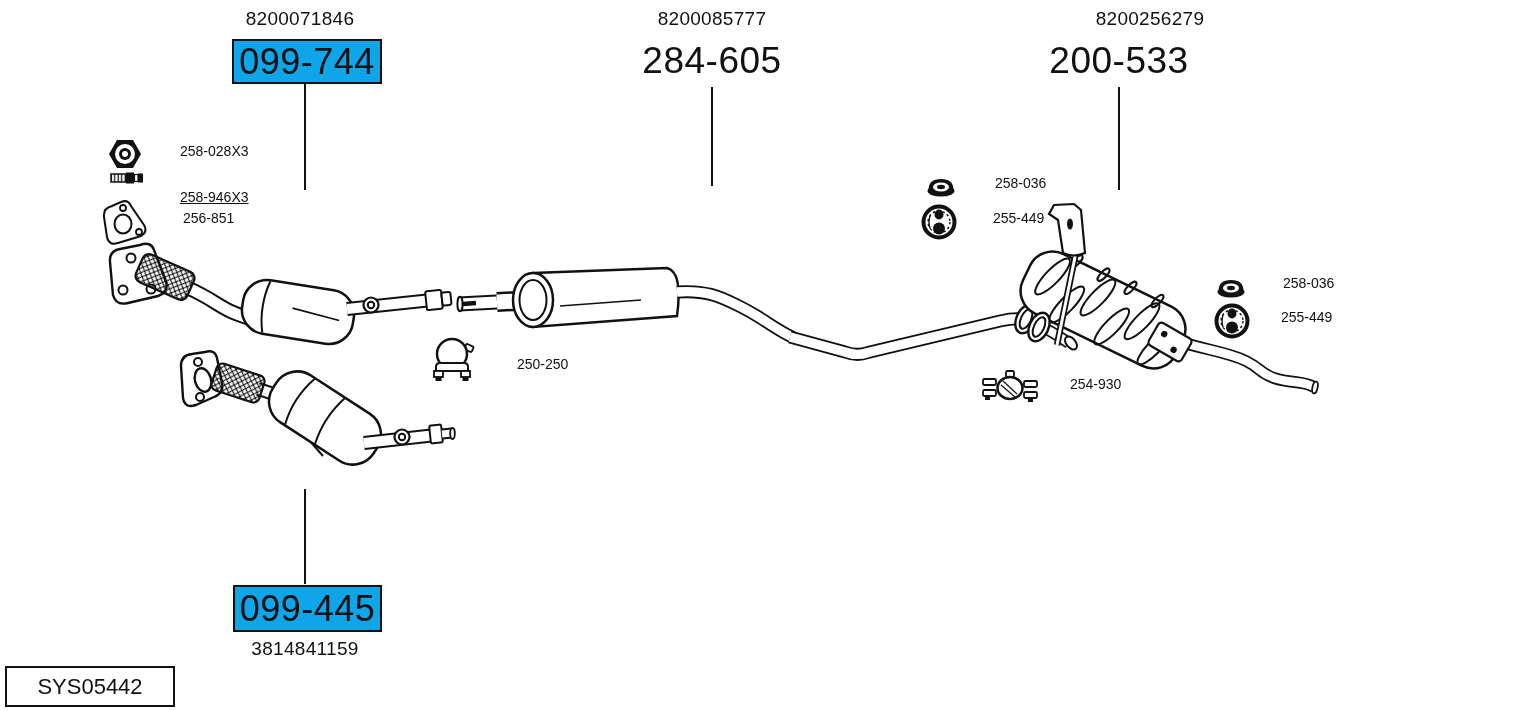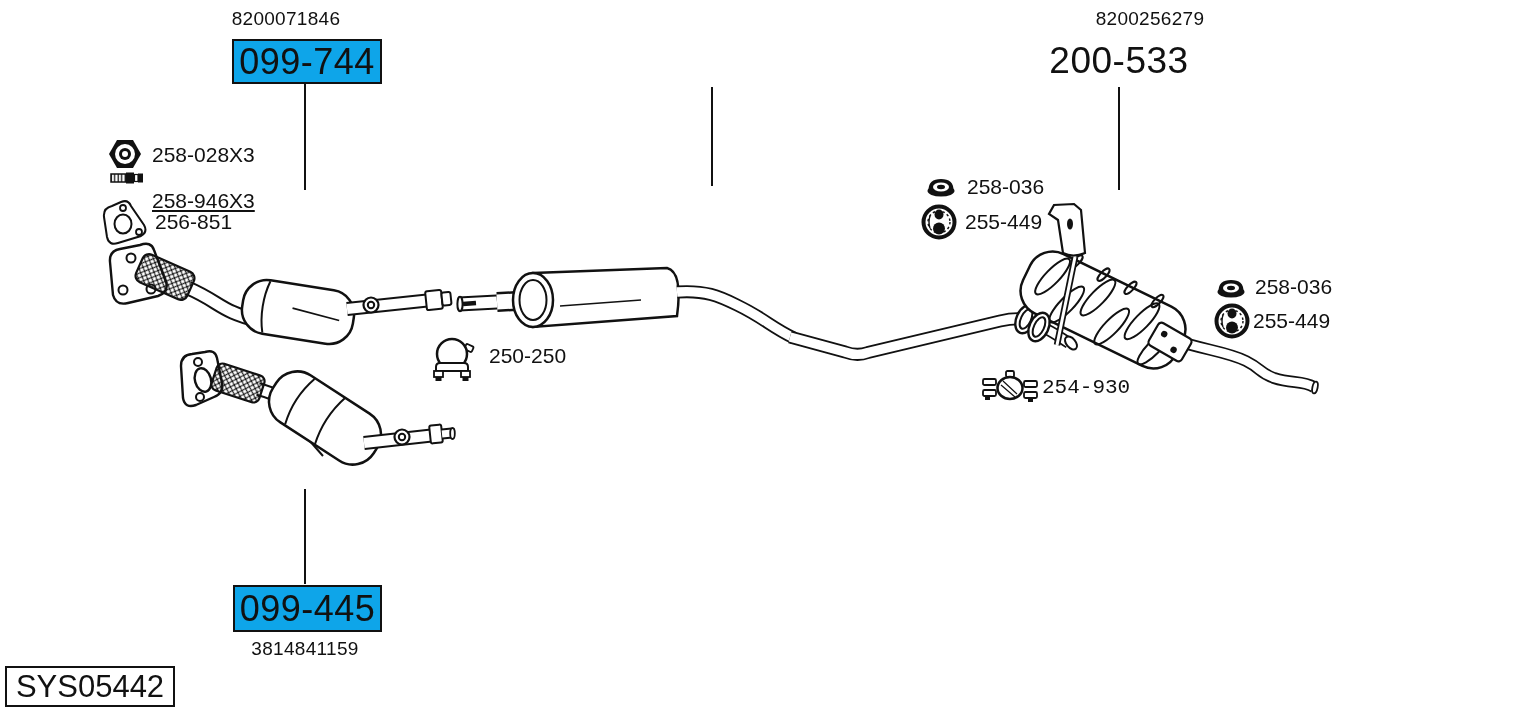--- a/index.html
+++ b/index.html
@@ -6,23 +6,23 @@
   html,body{margin:0;padding:0;background:#fff;}
   .canvas{position:relative;width:1530px;height:711px;background:#fff;overflow:hidden;
           font-family:"Liberation Sans",sans-serif;color:#111;}
   .abs{position:absolute;}
   svg{display:block;}
   #art{position:absolute;left:0;top:0;}
   .ref{font-size:19px;text-align:center;width:240px;letter-spacing:.3px;}
   .bigpart{font-size:37px;text-align:center;width:240px;letter-spacing:.5px;}
   .pbox{border:2px solid #111;text-align:center;font-size:36px;letter-spacing:.5px;
         display:flex;align-items:center;justify-content:center;background:#0ea5e9;}
-  .sysbox{border:2px solid #111;text-align:center;font-size:31px;
+  .sysbox{border:2px solid #111;text-align:center;font-size:22px;
           display:flex;align-items:center;justify-content:center;background:#fff;}
-  .fitlabel{font-size:21px;white-space:nowrap;}
+  .fitlabel{font-size:14px;white-space:nowrap;margin-left:28px;}
 </style>
 </head>
 <body>
 
 <div class="canvas">
 
   <svg id="art" width="1530" height="711" viewBox="0 0 1530 711">
     <defs>
       <pattern id="braidH" width="6" height="6" patternUnits="userSpaceOnUse">
         <path d="M0,6 L6,0 M0,0 L6,6" stroke="#111" stroke-width="1.1"></path>
@@ -150,23 +150,25 @@
       <path d="M1178,341 C1205,350 1228,352 1246,361 C1262,369 1258,372 1274,378 C1292,384 1302,380 1314,387" fill="none" stroke="#fff" stroke-width="8.6"></path>
       <ellipse cx="1315" cy="387.5" rx="2.6" ry="6" transform="rotate(12 1315 387.5)" fill="#fff" stroke="#111" stroke-width="1.8"></ellipse>
       <g transform="translate(1170,342) rotate(30)">
         <rect x="-19" y="-13" width="38" height="26" rx="4" fill="#fff" stroke="#111" stroke-width="2.2"></rect>
         <circle cx="-9" cy="-4" r="3.2" fill="#111"></circle>
         <circle cx="7" cy="5" r="3.2" fill="#111"></circle>
       </g>
     </g>
   </svg>
 
-  <div class="abs ref" style="left:166px;top:8px;">8200071846</div>
+  <div class="abs ref" style="left:180px;top:8px;">8200071846</div>
   <div class="abs pbox" style="left:232px;top:39px;width:146px;height:41px;">099-744</div>
 
+  <div class="abs ref" style="left:592px;top:8px;">8200085777</div>
+  <div class="abs bigpart" style="left:592px;top:40px;">284-605</div>
 
   <div class="abs ref" style="left:1030px;top:8px;">8200256279</div>
   <div class="abs bigpart" style="left:999px;top:40px;">200-533</div>
 
   <div class="abs pbox" style="left:233px;top:585px;width:145px;height:43px;">099-445</div>
   <div class="abs ref" style="left:185px;top:638px;">3814841159</div>
 
   <div class="abs sysbox" style="left:5px;top:666px;width:166px;height:37px;">SYS05442</div>
 
   <span class="abs" style="left:107px;top:137px;">
@@ -203,21 +205,21 @@
     <svg width="48" height="50" viewBox="0 0 48 50">
       <rect x="37" y="13" width="8" height="6" rx="1.5" transform="rotate(25 41 16)" fill="#fff" stroke="#111" stroke-width="1.8"></rect>
       <circle cx="24" cy="22" r="15" fill="#fff" stroke="#111" stroke-width="2.5"></circle>
       <path d="M8,35 Q8,31 12,31 L36,31 Q40,31 40,35 L40,39 L8,39 Z" fill="#fff" stroke="#111" stroke-width="2"></path>
       <rect x="6" y="39" width="9" height="6" fill="#fff" stroke="#111" stroke-width="1.8"></rect>
       <rect x="33" y="39" width="9" height="6" fill="#fff" stroke="#111" stroke-width="1.8"></rect>
       <rect x="7.5" y="45" width="6" height="4" fill="#111"></rect>
       <rect x="34.5" y="45" width="6" height="4" fill="#111"></rect>
     </svg>
   </span>
-  <div class="abs fitlabel" style="left:489px;top:344px;text-align:center;">250-250</div>
+  <div class="abs fitlabel" style="left:489px;top:356px;text-align:center;">250-250</div>
 
   <span class="abs" style="left:926px;top:175px;">
     <svg width="30" height="22" viewBox="0 0 30 22">
       <ellipse cx="15" cy="16" rx="13.5" ry="5.5" fill="#111"></ellipse>
       <path d="M2.5,15 Q2.5,4 15,4 Q27.5,4 27.5,15 Z" fill="#111"></path>
       <ellipse cx="15" cy="12" rx="8" ry="4.5" fill="#fff"></ellipse>
       <ellipse cx="15" cy="12" rx="4" ry="2.2" fill="#111"></ellipse>
     </svg>
   </span>
   <div class="abs fitlabel" style="left:967px;top:175px;">258-036</div>
@@ -260,15 +262,15 @@
       <rect x="1" y="9" width="13" height="6" rx="1.5" fill="#fff" stroke="#111" stroke-width="1.8"></rect>
       <rect x="1" y="20" width="13" height="6" rx="1.5" fill="#fff" stroke="#111" stroke-width="1.8"></rect>
       <rect x="42" y="11" width="13" height="6" rx="1.5" fill="#fff" stroke="#111" stroke-width="1.8"></rect>
       <rect x="42" y="22" width="13" height="6" rx="1.5" fill="#fff" stroke="#111" stroke-width="1.8"></rect>
       <rect x="3" y="26" width="5" height="4" fill="#111"></rect>
       <rect x="46" y="28" width="5" height="4" fill="#111"></rect>
       <ellipse cx="28" cy="18" rx="12.5" ry="11" fill="#fff" stroke="#111" stroke-width="2.5"></ellipse>
       <path d="M21,11 L35,24 M19,15 L33,27" stroke="#111" stroke-width="1.2"></path>
     </svg>
   </span>
-  <div class="abs fitlabel" style="left:1042px;top:376px;font-family:Liberation Mono, monospace;">254-930</div>
+  <div class="abs fitlabel" style="left:1042px;top:376px;">254-930</div>
 
 </div>
 
 </body></html>

